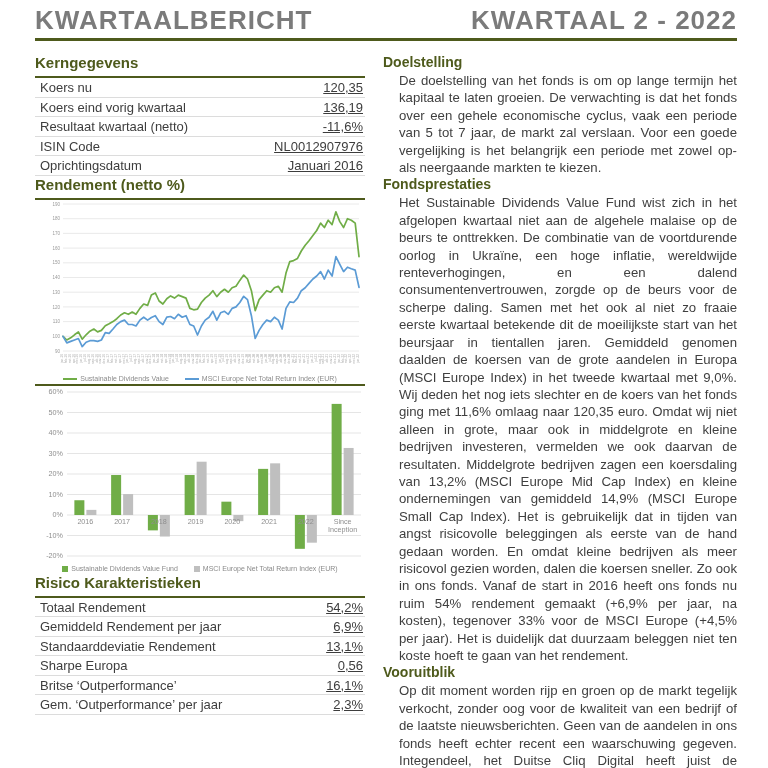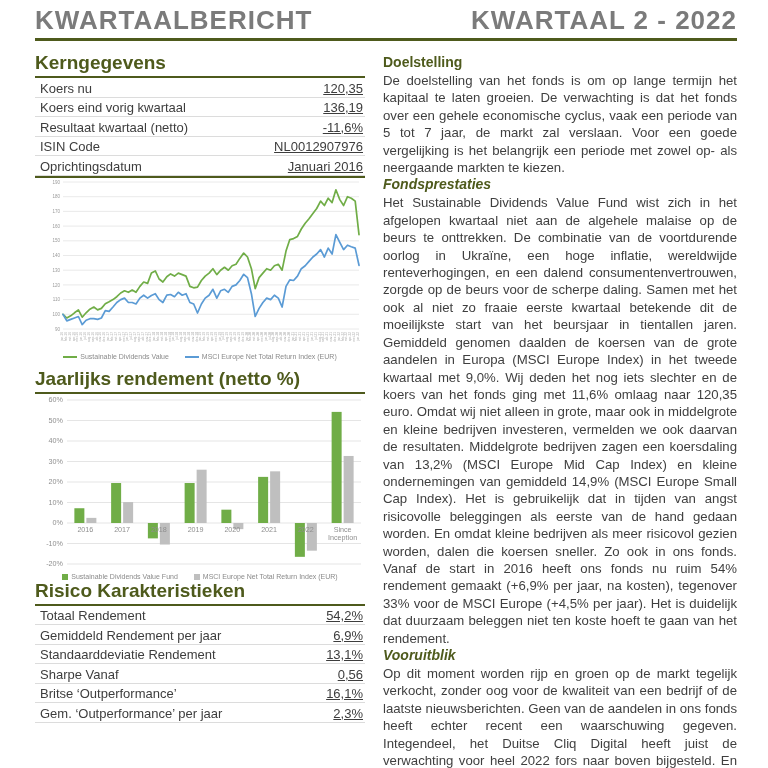--- a/index.html
+++ b/index.html
@@ -8,37 +8,37 @@
     width:768px;height:768px;overflow:hidden;background:#ffffff;
     font-family:"Liberation Sans", sans-serif;color:#3d3d3d;position:relative;
   }
   .page{position:absolute;inset:0;padding:6px 31px 0 35px;box-sizing:border-box;}
   .header{display:flex;justify-content:space-between;align-items:flex-end;}
   .header .htitle{font-size:26px;font-weight:bold;color:#7b7b7b;letter-spacing:1px;line-height:28px;white-space:nowrap;}
   .rule{height:3px;background:#4e5a1c;margin-top:4px;}
   .columns{display:flex;gap:18px;margin-top:13px;}
   .col-left{width:330px;flex:none;}
   .col-right{flex:1;min-width:0;}
-  h2.sec{color:#4e5a1c;font-weight:bold;font-size:19px;margin:0 0 5px 0;line-height:17px;}
+  h2.sec{color:#4e5a1c;font-weight:bold;font-size:15px;margin:0 0 5px 0;line-height:17px;}
   h2.sec-r{color:#4e5a1c;font-weight:bold;font-size:14px;margin:0 0 2px 0;line-height:16px;}
   .kv{width:100%;border-top:2px solid #4e5a1c;}
-  .kv .row{display:flex;justify-content:space-between;align-items:flex-end;
+  .kv .row{display:flex;justify-content:space-between;align-items:flex-start;
     border-bottom:1px solid #dcdcdc;font-size:13px;color:#3d3d3d;
     padding:2px 2px 1px 5px;height:15.5px;}
   .kv .row .k{text-align:left;}
   .kv .row .v{text-align:right;text-decoration:underline;}
   .mt1{margin-top:13px;}
   .chart-rule{height:2px;background:#4e5a1c;margin-bottom:1px;}
   .legend{display:flex;justify-content:center;gap:16px;font-size:7px;color:#8a8a8a;
     align-items:center;height:10px;margin-top:1px;}
   .legend .item{display:flex;align-items:center;gap:3px;white-space:nowrap;}
   .legend .dash{width:14px;height:2px;display:inline-block;}
   .legend .sq{width:6px;height:6px;display:inline-block;}
-  .body-text{font-size:13.2px;line-height:17.4px;text-align:justify;color:#3f3f3f;margin:0 0 0 0;}
-  .mtp{margin-top:11px;font-style:italic;}
+  .body-text{font-size:13.2px;line-height:17.4px;text-align:justify;color:#3f3f3f;margin:0 0 0 16px;}
+  .mtp{margin-top:11px;}
   svg{display:block;}
   svg text{font-family:"Liberation Sans", sans-serif;}
 </style>
 </head>
 <body>
 
 <div class="page">
 
   <div class="header">
     <div class="htitle">KWARTAALBERICHT</div>
@@ -67,20 +67,21 @@
           <div class="row">
             <span class="k">ISIN Code</span>
             <span class="v">NL0012907976</span>
           </div>
           <div class="row">
             <span class="k">Oprichtingsdatum</span>
             <span class="v">Januari 2016</span>
           </div>
         </div>
 
+      <h2 class="sec mt1">Rendement (netto %)</h2>
       <div class="chart-rule"></div>
       <svg id="line-chart" width="330" height="172">
           <line x1="28" x2="324" y1="150" y2="150" stroke="#e4e4e4" stroke-width="0.8"></line>
           <text x="25" y="151.6" text-anchor="end" font-size="4.5" fill="#9a9a9a">90</text>
           <line x1="28" x2="324" y1="135.3" y2="135.3" stroke="#e4e4e4" stroke-width="0.8"></line>
           <text x="25" y="136.9" text-anchor="end" font-size="4.5" fill="#9a9a9a">100</text>
           <line x1="28" x2="324" y1="120.6" y2="120.6" stroke="#e4e4e4" stroke-width="0.8"></line>
           <text x="25" y="122.19999999999999" text-anchor="end" font-size="4.5" fill="#9a9a9a">110</text>
           <line x1="28" x2="324" y1="105.9" y2="105.9" stroke="#e4e4e4" stroke-width="0.8"></line>
           <text x="25" y="107.5" text-anchor="end" font-size="4.5" fill="#9a9a9a">120</text>
@@ -187,21 +188,20 @@
           <span class="item">
             <span class="dash" style="background: rgb(112, 173, 71);"></span>
             <span>Sustainable Dividends Value</span>
           </span>
           <span class="item">
             <span class="dash" style="background: rgb(91, 155, 213);"></span>
             <span>MSCI Europe Net Total Return Index (EUR)</span>
           </span>
         </div>
 
-      <h2 class="sec" style="margin-top:8px;">Jaarlijks rendement (netto %)</h2>
       <div class="chart-rule"></div>
       <svg id="bar-chart" width="330" height="176">
           <line x1="32" x2="326" y1="169" y2="169" stroke="#dedede" stroke-width="0.8"></line>
           <text x="28" y="171.4" text-anchor="end" font-size="7.2" fill="#8f8f8f">-20%</text>
           <line x1="32" x2="326" y1="148.5" y2="148.5" stroke="#dedede" stroke-width="0.8"></line>
           <text x="28" y="150.9" text-anchor="end" font-size="7.2" fill="#8f8f8f">-10%</text>
           <line x1="32" x2="326" y1="128" y2="128" stroke="#dedede" stroke-width="0.8"></line>
           <text x="28" y="130.4" text-anchor="end" font-size="7.2" fill="#8f8f8f">0%</text>
           <line x1="32" x2="326" y1="107.5" y2="107.5" stroke="#dedede" stroke-width="0.8"></line>
           <text x="28" y="109.9" text-anchor="end" font-size="7.2" fill="#8f8f8f">10%</text>
@@ -263,21 +263,21 @@
           </div>
           <div class="row">
             <span class="k">Gemiddeld Rendement per jaar</span>
             <span class="v">6,9%</span>
           </div>
           <div class="row">
             <span class="k">Standaarddeviatie Rendement</span>
             <span class="v">13,1%</span>
           </div>
           <div class="row">
-            <span class="k">Sharpe Vanaf</span>
+            <span class="k">Sharpe Europa</span>
             <span class="v">0,56</span>
           </div>
           <div class="row">
             <span class="k">Britse ‘Outperformance’</span>
             <span class="v">16,1%</span>
           </div>
           <div class="row">
             <span class="k">Gem. ‘Outperformance’ per jaar</span>
             <span class="v">2,3%</span>
           </div>

